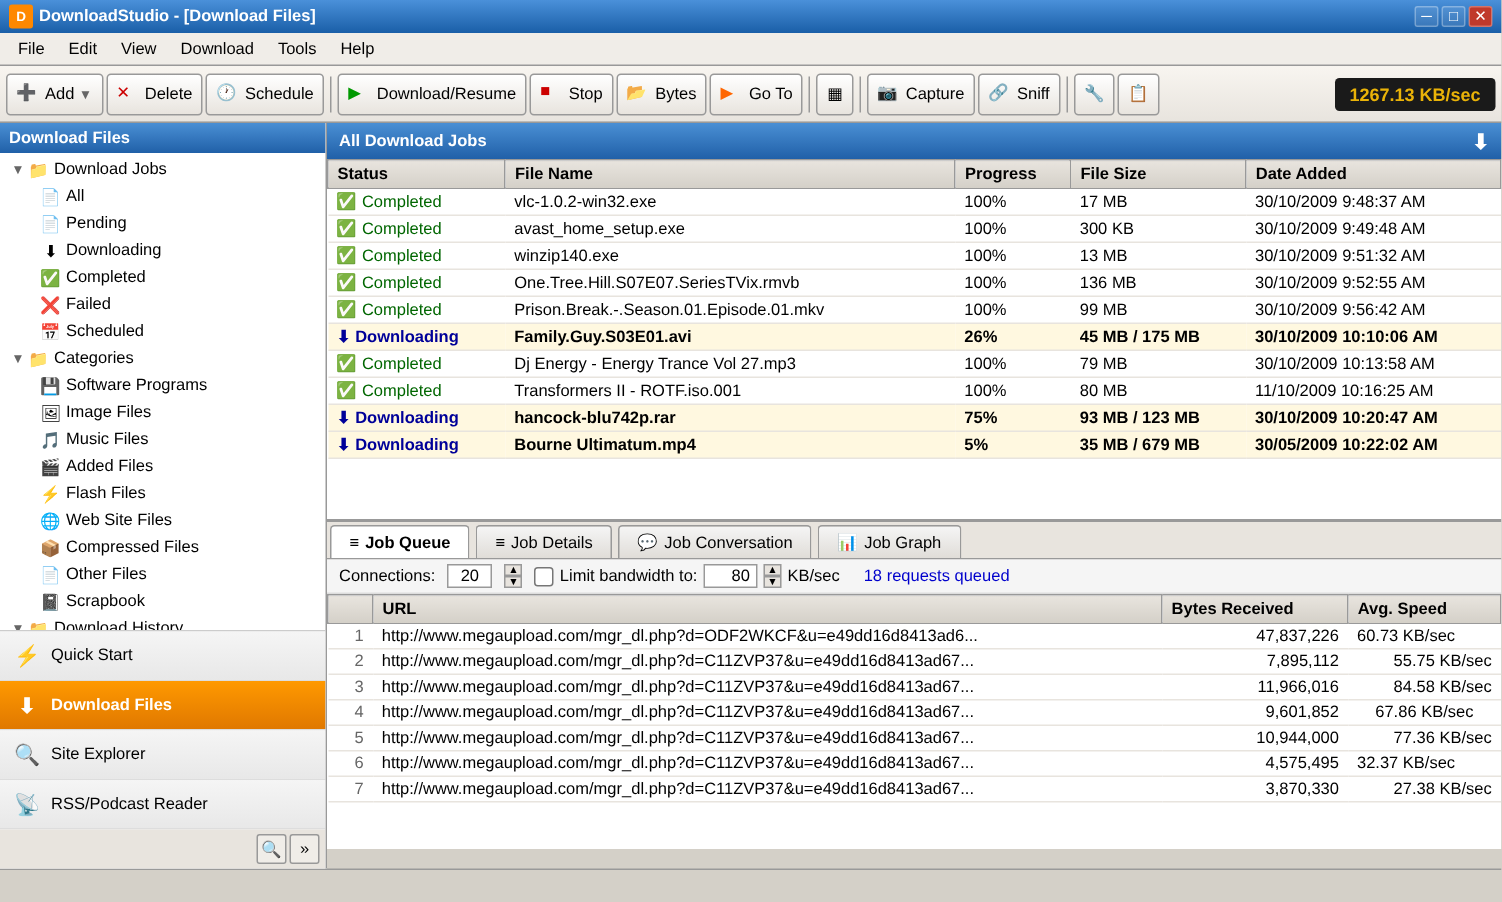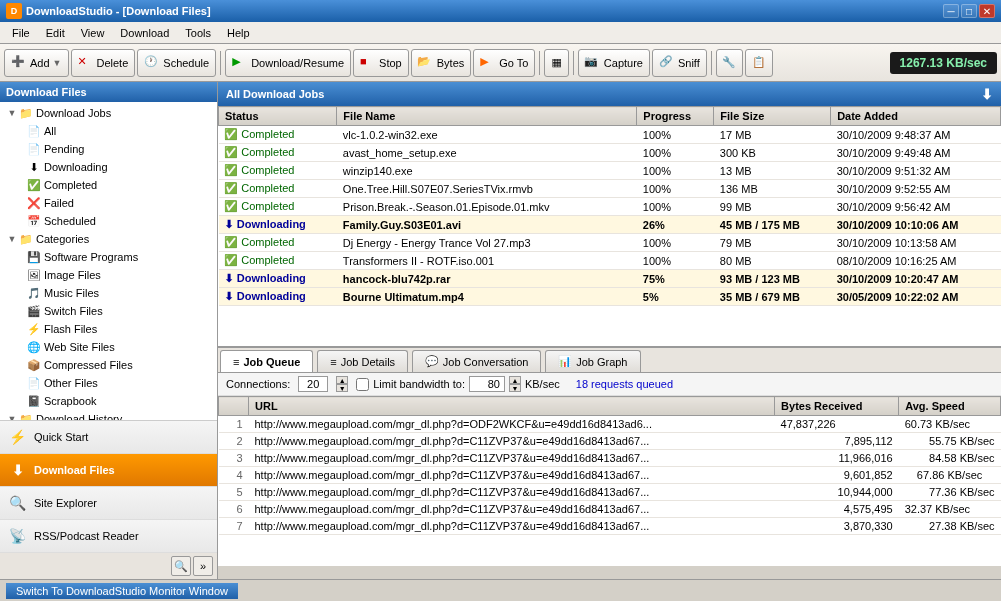--- a/index.html
+++ b/index.html
@@ -50,21 +50,21 @@
       border: 1px solid #999;
       border-radius: 3px;
       cursor: pointer;
       height: 28px;
       color: #000;
     }
     .tb-icon { width: 16px; height: 16px; display: inline-block; }
     .tb-separator { width: 1px; height: 24px; background: #999; margin: 0 2px; }
     .speed-badge {
       background: #1a1a1a;
-      color: #86efac;
+      color: #eab308;
       padding: 4px 10px;
       border-radius: 3px;
       font-weight: bold;
       font-size: 12px;
       margin-left: auto;
     }
 
     
     .main-layout {
       display: flex;
@@ -391,21 +391,21 @@
         <span>Image Files</span>
       </div>
       <div class="tree-item">
         <span class="tree-indent" style="width:24px"></span>
         <span class="tree-icon">🎵</span>
         <span>Music Files</span>
       </div>
       <div class="tree-item">
         <span class="tree-indent" style="width:24px"></span>
         <span class="tree-icon">🎬</span>
-        <span>Switch Files</span>
+        <span>Added Files</span>
       </div>
       <div class="tree-item">
         <span class="tree-indent" style="width:24px"></span>
         <span class="tree-icon">⚡</span>
         <span>Flash Files</span>
       </div>
       <div class="tree-item">
         <span class="tree-indent" style="width:24px"></span>
         <span class="tree-icon">🌐</span>
         <span>Web Site Files</span>
@@ -524,21 +524,21 @@
     <td>Dj Energy - Energy Trance Vol 27.mp3</td>
     <td>100%</td>
     <td>79 MB</td>
     <td>30/10/2009 10:13:58 AM</td>
   </tr>
             <tr>
     <td style="color:#006600"><span>✅</span> Completed</td>
     <td>Transformers II - ROTF.iso.001</td>
     <td>100%</td>
     <td>80 MB</td>
-    <td>08/10/2009 10:16:25 AM</td>
+    <td>11/10/2009 10:16:25 AM</td>
   </tr>
             <tr class="downloading">
     <td style="color:#000099"><span>⬇</span> Downloading</td>
     <td>hancock-blu742p.rar</td>
     <td>75%</td>
     <td>93 MB / 123 MB</td>
     <td>30/10/2009 10:20:47 AM</td>
   </tr>
             <tr class="downloading">
     <td style="color:#000099"><span>⬇</span> Downloading</td>
@@ -598,21 +598,21 @@
               <th style="width:30px"></th>
               <th>URL</th>
               <th>Bytes Received</th>
               <th>Avg. Speed</th>
             </tr>
           </thead>
           <tbody id="url-tbody">
           <tr>
     <td class="url-num">1</td>
     <td style="max-width:400px;overflow:hidden;text-overflow:ellipsis">http://www.megaupload.com/mgr_dl.php?d=ODF2WKCF&amp;u=e49dd16d8413ad6...</td>
-    <td style="text-align:left">47,837,226</td>
+    <td style="text-align:right">47,837,226</td>
     <td style="text-align:left">60.73 KB/sec</td>
   </tr>
               <tr>
     <td class="url-num">2</td>
     <td style="max-width:400px;overflow:hidden;text-overflow:ellipsis">http://www.megaupload.com/mgr_dl.php?d=C11ZVP37&amp;u=e49dd16d8413ad67...</td>
     <td style="text-align:right">7,895,112</td>
     <td style="text-align:right">55.75 KB/sec</td>
   </tr>
               <tr>
     <td class="url-num">3</td>
@@ -645,14 +645,13 @@
     <td style="text-align:right">27.38 KB/sec</td>
   </tr>
             </tbody>
         </table>
       </div>
     </div>
   </div>
 </div>
 
 <div class="status-bar">
-  <div class="status-right">Switch To DownloadStudio Monitor Window</div>
 </div>
 
 </body></html>

